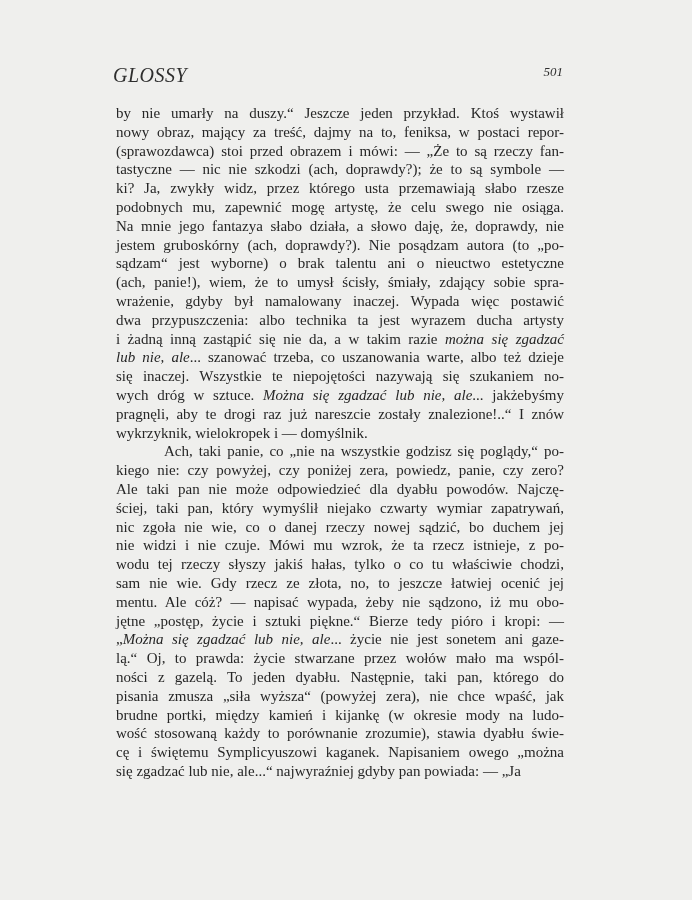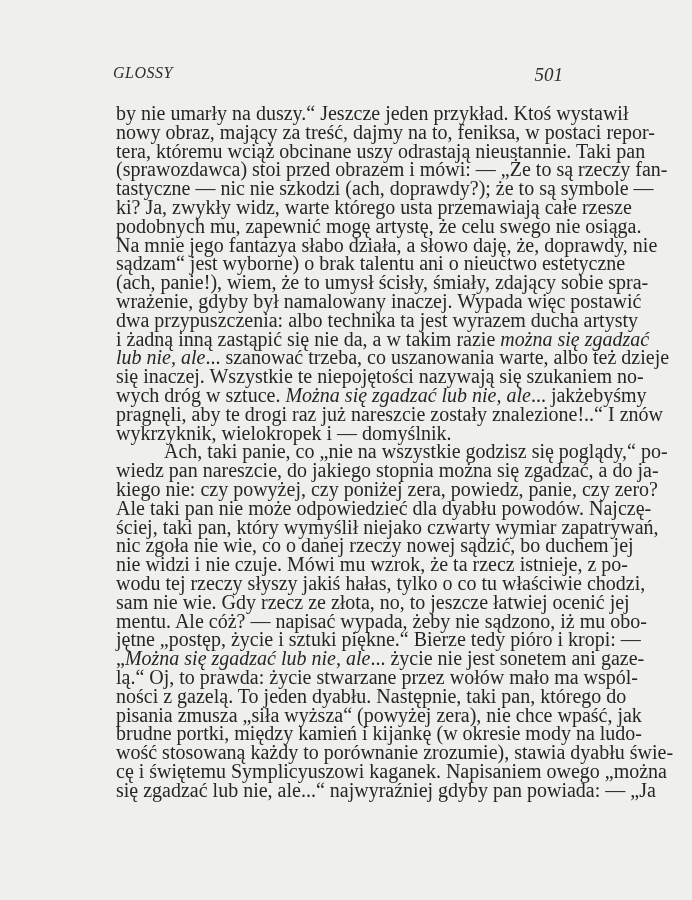--- a/index.html
+++ b/index.html
@@ -13,33 +13,33 @@
   .page {
     position: absolute; left: 0; top: 0; width: 692px; height: 900px;
     background: #efefed;
   }
   .running-head {
     position: absolute; left: 113px; top: 64px; width: 450px; height: 22px;
   }
   .running-title {
     position: absolute; left: 0; top: 0;
     font-family: "Liberation Serif", serif;
-    font-style: italic; font-size: 16px; letter-spacing: 0.5px;
+    font-style: italic; font-size: 20px; letter-spacing: 0.5px;
     color: #2e2e2e;
   }
   .page-number {
     position: absolute; right: 0; top: 0;
     font-family: "Liberation Serif", serif;
-    font-style: italic; font-size: 19px;
+    font-style: italic; font-size: 13px;
     color: #2e2e2e;
   }
   .body-text {
     position: absolute; left: 116px; top: 104px; width: 448px;
     font-family: "Liberation Serif", serif;
-    font-size: 20px; line-height: 18.8px;
+    font-size: 15px; line-height: 18.8px;
     color: #262626;
   }
   .line {
     display: block; white-space: nowrap;
     text-align: justify; text-align-last: justify;
     height: 18.8px;
   }
   .line.last { text-align-last: left; }
   .line.indent { text-indent: 48px; }
   .em { font-style: italic; }
@@ -48,38 +48,37 @@
 <body>
 
 <div class="page">
   <div class="running-head">
     <span class="running-title">GLOSSY</span>
     <span class="page-number">501</span>
   </div>
   <div class="body-text" id="body-text">
       <span class="line">by nie umarły na duszy.“  Jeszcze jeden przykład.  Ktoś wystawił</span>
       <span class="line">nowy obraz, mający za treść, dajmy na to, feniksa, w postaci repor-</span>
-      <span class="line">tera, któremu wciąż obcinane uszy odrastają nieustannie.  Taki pan</span>
       <span class="line">(sprawozdawca) stoi przed obrazem i mówi: — „Że to są rzeczy fan-</span>
       <span class="line">tastyczne — nic nie szkodzi (ach, doprawdy?);  że to są symbole —</span>
-      <span class="line">ki?  Ja, zwykły widz, warte którego usta przemawiają całe rzesze</span>
+      <span class="line">ki?  Ja, zwykły widz, przez którego usta przemawiają słabo rzesze</span>
       <span class="line">podobnych mu, zapewnić mogę artystę, że celu swego nie osiąga.</span>
       <span class="line">Na mnie jego fantazya słabo działa, a słowo daję, że, doprawdy, nie</span>
+      <span class="line">jestem gruboskórny (ach, doprawdy?).  Nie posądzam autora (to „po-</span>
       <span class="line">sądzam“ jest wyborne) o brak talentu ani o nieuctwo estetyczne</span>
       <span class="line">(ach, panie!),  wiem, że to umysł ścisły, śmiały, zdający sobie spra-</span>
       <span class="line">wrażenie, gdyby był namalowany inaczej.  Wypada więc postawić</span>
       <span class="line">dwa przypuszczenia: albo technika ta jest wyrazem ducha artysty</span>
       <span class="line">i żadną inną zastąpić się nie da, a w takim razie <span class="em">można się zgadzać</span></span>
       <span class="line"><span class="em">lub nie, ale</span>... szanować trzeba, co uszanowania warte, albo też dzieje</span>
       <span class="line">się inaczej.  Wszystkie te niepojętości nazywają się szukaniem no-</span>
       <span class="line">wych dróg w sztuce.  <span class="em">Można się zgadzać lub nie, ale</span>... jakżebyśmy</span>
       <span class="line">pragnęli, aby te drogi raz już nareszcie zostały znalezione!..“ I znów</span>
       <span class="line last">wykrzyknik, wielokropek i — domyślnik.</span>
       <span class="line indent">Ach, taki panie, co „nie na wszystkie godzisz się poglądy,“ po-</span>
-      <span class="line">wiedz pan nareszcie, do jakiego stopnia można się zgadzać, a do ja-</span>
       <span class="line">kiego nie: czy powyżej, czy poniżej zera, powiedz, panie, czy zero?</span>
       <span class="line">Ale taki pan nie może odpowiedzieć dla dyabłu powodów.  Najczę-</span>
       <span class="line">ściej, taki pan, który wymyślił niejako czwarty wymiar zapatrywań,</span>
       <span class="line">nic zgoła nie wie, co o danej rzeczy nowej sądzić, bo duchem jej</span>
       <span class="line">nie widzi i nie czuje.  Mówi mu wzrok, że ta rzecz istnieje, z po-</span>
       <span class="line">wodu tej rzeczy słyszy jakiś hałas, tylko o co tu właściwie chodzi,</span>
       <span class="line">sam nie wie.  Gdy rzecz ze złota, no, to jeszcze łatwiej ocenić jej</span>
       <span class="line">mentu.  Ale cóż? — napisać wypada, żeby nie sądzono, iż mu obo-</span>
       <span class="line">jętne „postęp, życie i sztuki piękne.“  Bierze tedy pióro i kropi: —</span>
       <span class="line">„<span class="em">Można się zgadzać lub nie, ale</span>... życie nie jest sonetem ani gaze-</span>

